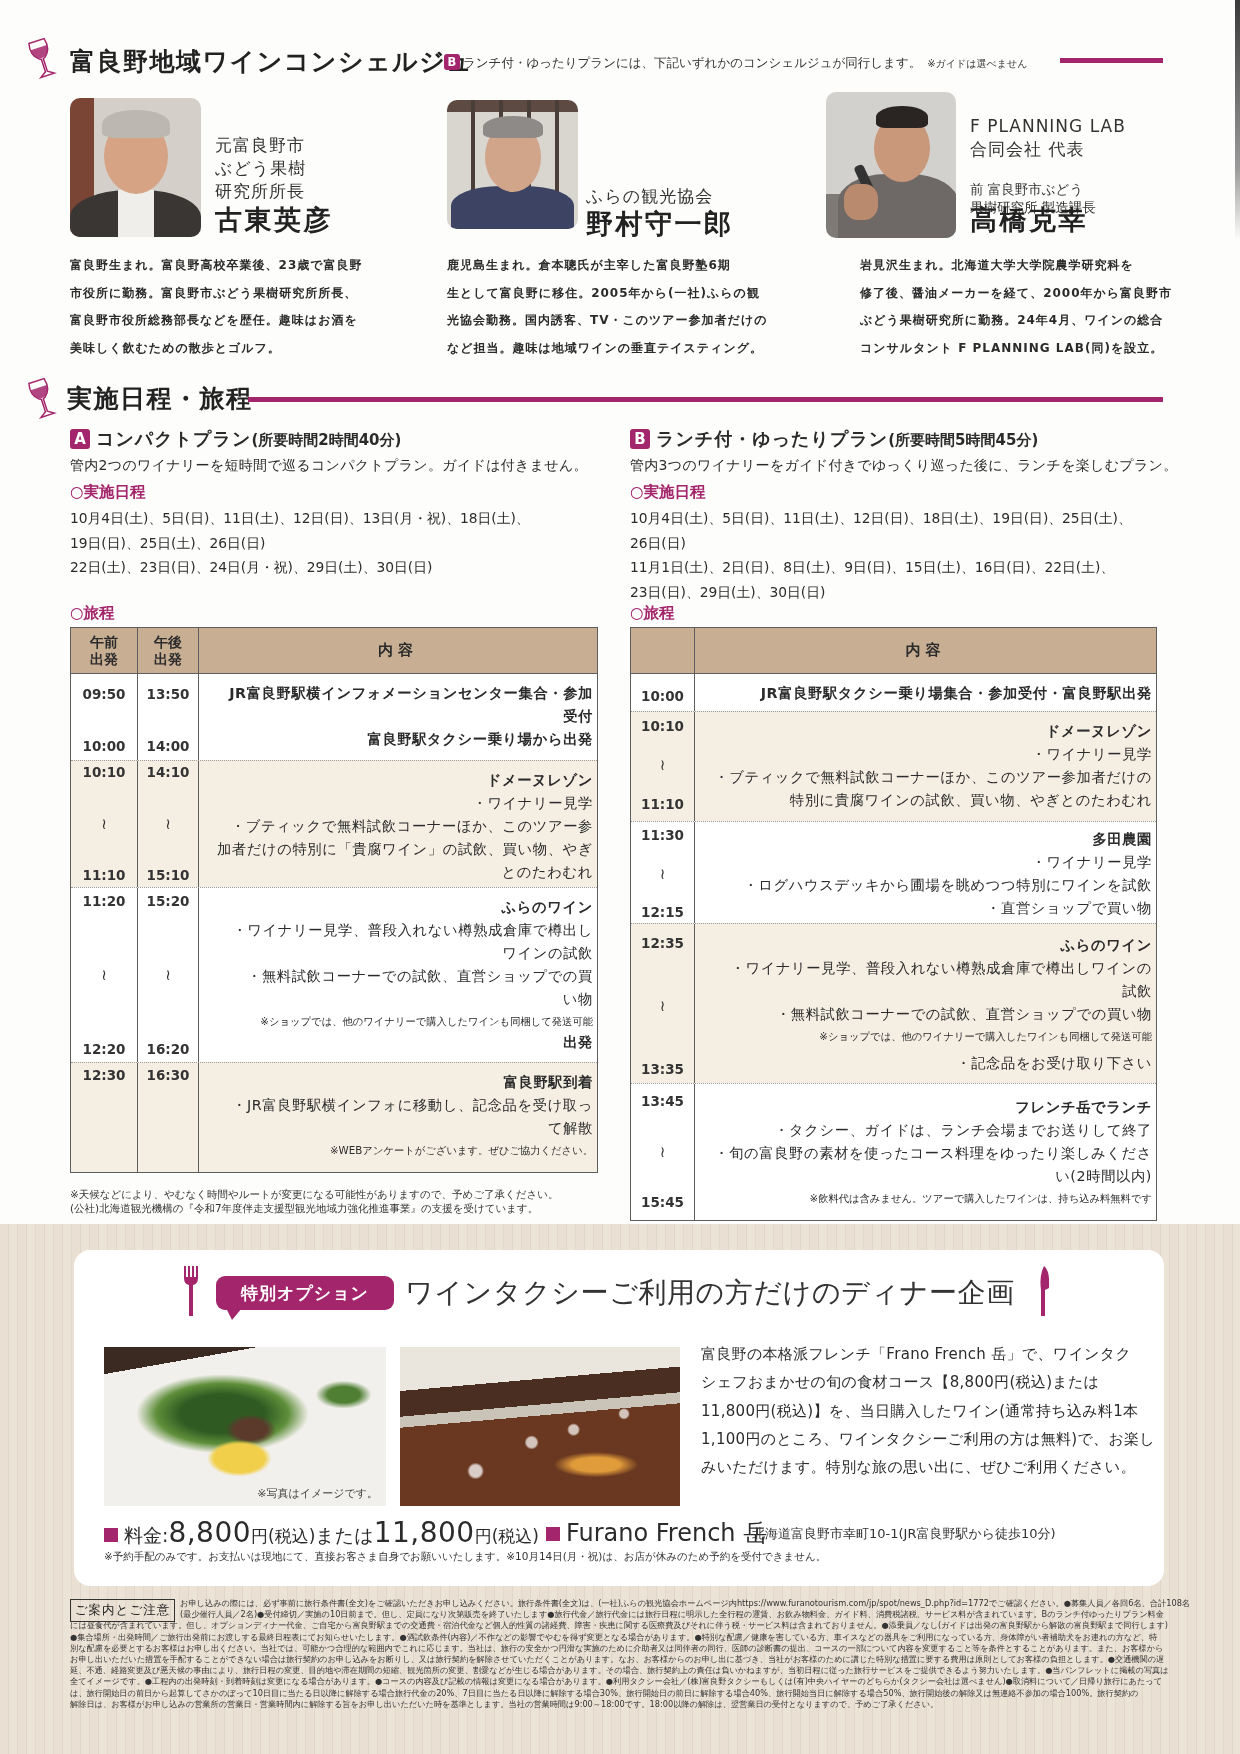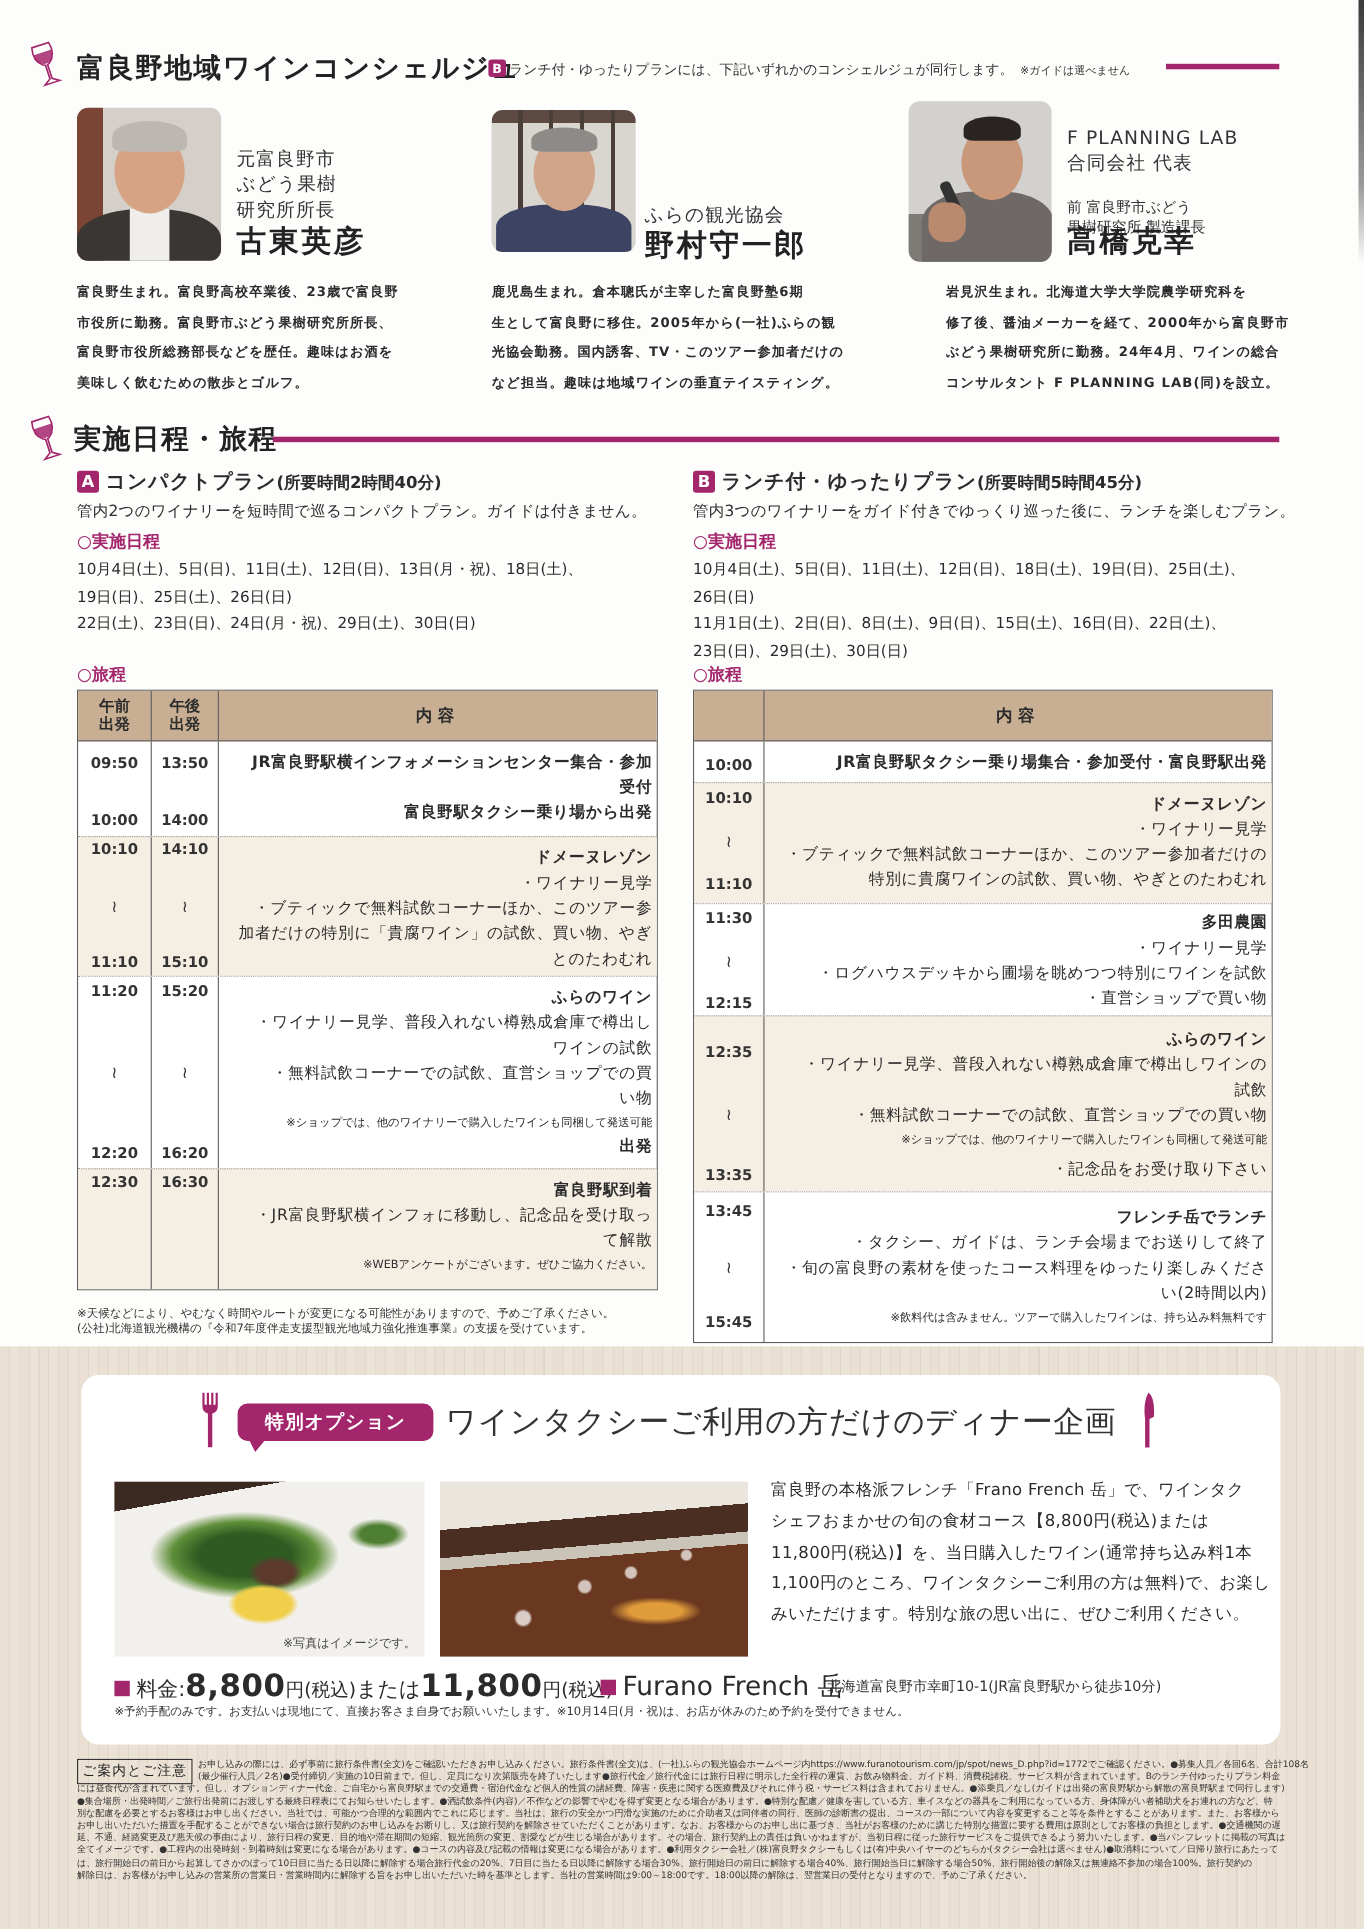--- a/index.html
+++ b/index.html
@@ -58,21 +58,21 @@
  radial-gradient(circle 11px at 47% 60%,rgba(255,255,255,.7) 0 45%,rgba(255,255,255,0) 65%),
  radial-gradient(circle 10px at 62% 52%,rgba(255,255,255,.7) 0 45%,rgba(255,255,255,0) 65%),
  radial-gradient(circle 9px at 80% 42%,rgba(255,255,255,.7) 0 45%,rgba(255,255,255,0) 65%),
  radial-gradient(ellipse 60px 18px at 70% 74%,#e09b3a 0 40%,rgba(224,155,58,0) 70%),
  linear-gradient(175deg,#ebe6dd 0 24%,#4a2e22 24% 38%,#c9c3b8 38% 44%,#6a3820 44% 100%);}
 .caption{right:8px;bottom:5px;font-size:11px;color:#444;white-space:nowrap;}
 .opt-desc{left:701px;top:1340px;font-size:15px;line-height:28.3px;letter-spacing:.3px;white-space:nowrap;color:#2b2b2b;}
 .sq{display:inline-block;width:14px;height:14px;background:#a3266c;margin-right:6px;vertical-align:0;}
 .price{left:104px;top:1516px;white-space:nowrap;color:#2b2b2b;line-height:34px;}
 .price .lb{font-size:19px;}
-.price .big{font-size:28px;letter-spacing:.5px;font-weight:bold;}
+.price .big{font-size:28px;letter-spacing:.5px;}
 .price .unit{font-size:17px;}
 .resto-name{left:546px;top:1516px;white-space:nowrap;line-height:34px;}
 .resto-name .nm{font-size:24px;color:#2b2b2b;}
 .resto-addr{left:752px;top:1524px;font-size:13px;line-height:20px;white-space:nowrap;color:#333;}
 .opt-note{left:104px;top:1549px;font-size:10.5px;line-height:14px;white-space:nowrap;color:#333;}
 .guide-label{left:70px;top:1599px;width:105px;height:23px;border:1.3px solid #333;font-size:12.5px;line-height:20px;text-align:center;letter-spacing:1px;color:#222;white-space:nowrap;}
 .fine{left:70px;top:1598px;width:1100px;font-size:8.2px;line-height:11.2px;color:#333;}
 .fine div{white-space:nowrap;height:11.2px;overflow:visible;}
 .fine .ind{margin-left:110px;}
 </style>
@@ -313,21 +313,21 @@
     </div>
     <div class="c cb" style="padding-left:12px;padding-top:6px;">
       <div class="t">多田農園</div>
       <div>・ワイナリー見学</div>
       <div>・ログハウスデッキから圃場を眺めつつ特別にワインを試飲</div>
       <div>・直営ショップで買い物</div>
     </div>
   </div>
 
   <div class="tr sep alt" style="height:160px;">
-    <div class="c tm" style="width:64px;padding:24px 0 5px;">
+    <div class="c tm" style="width:64px;padding:10px 0 5px;">
       <span>12:35</span>
       <span class="tl">≀</span>
       <span>13:35</span>
     </div>
     <div class="c cb" style="padding-left:12px;padding-top:10px;">
       <div class="t">ふらのワイン</div>
       <div>・ワイナリー見学、普段入れない樽熟成倉庫で樽出しワインの</div>
       <div>試飲</div>
       <div>・無料試飲コーナーでの試飲、直営ショップでの買い物</div>
       <div class="n">※ショップでは、他のワイナリーで購入したワインも同梱して発送可能</div>

